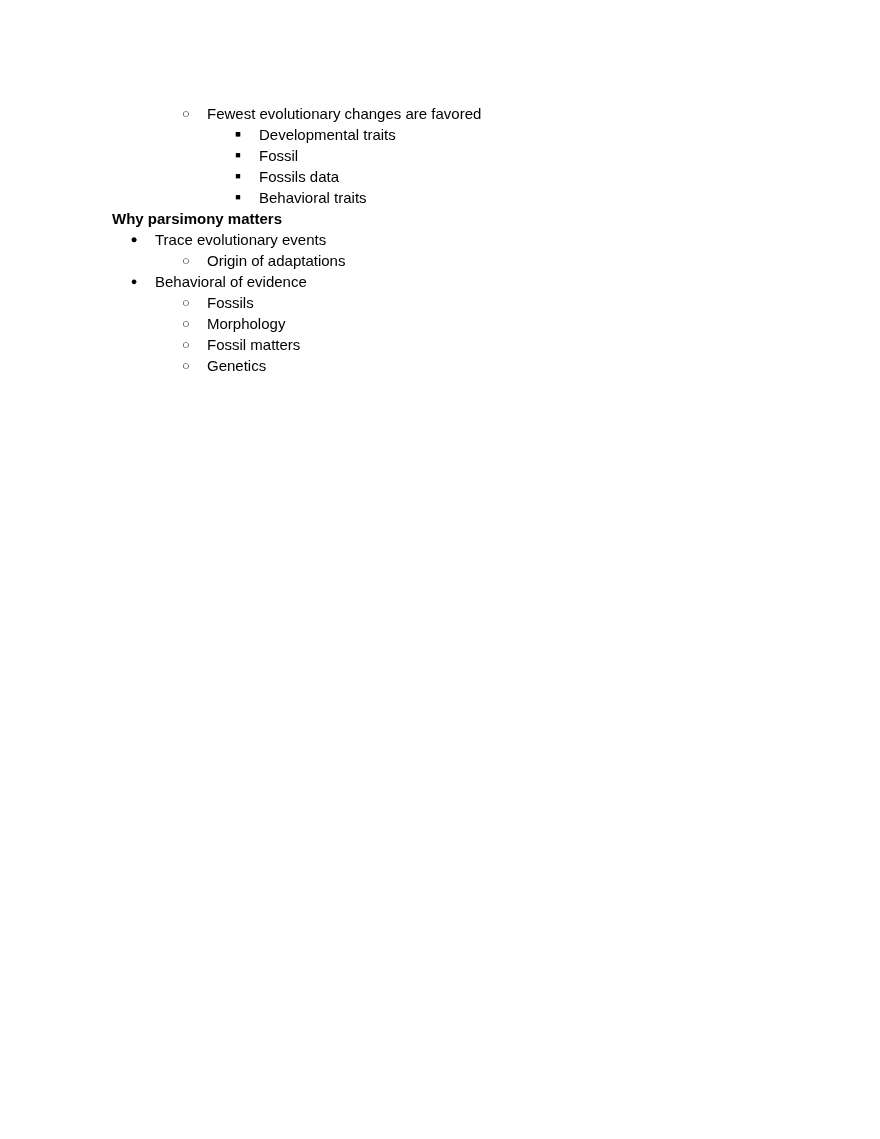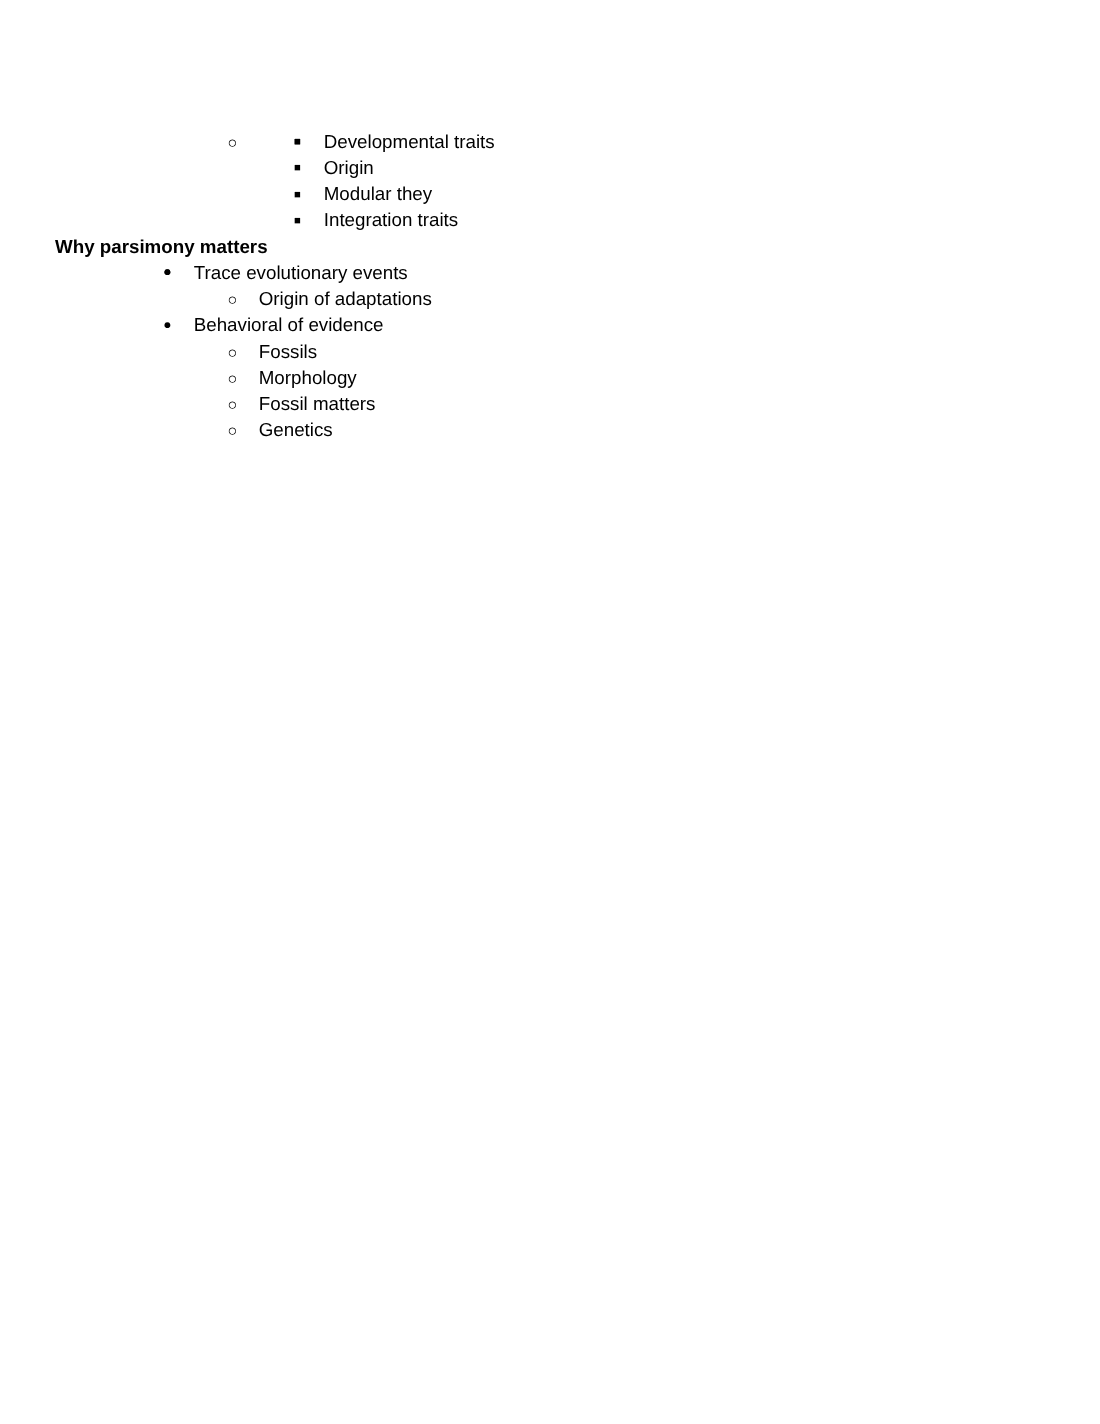--- a/index.html
+++ b/index.html
@@ -28,21 +28,21 @@
     line-height: 21px;
     white-space: nowrap;
   }
   .line .text {
     display: inline;
   }
   .bold .text {
     font-weight: bold;
   }
   
-  .lvl-0 { padding-left: 44px; }
+  .lvl-0 { padding-left: 112px; }
   .lvl-1 { padding-left: 155px; }
   .lvl-2 { padding-left: 207px; }
   .lvl-3 { padding-left: 259px; }
   .bullet {
     position: absolute;
     top: 0;
     line-height: 21px;
     text-align: center;
     width: 16px;
   }
@@ -51,26 +51,26 @@
   .lvl-3 .bullet { left: 230px; }
   .bullet.disc   { font-size: 11px; }
   .bullet.circle { font-size: 13px; }
   .bullet.square { font-size: 9px; }
 </style>
 </head>
 <body>
 
 <div class="page">
   <div class="doc-body">
-      <div class="line lvl-2"><span class="bullet circle">○</span></div>
+      <div class="line lvl-2"><span class="bullet circle">○</span><span class="text">Fewest evolutionary changes are favored</span></div>
       <div class="line lvl-3"><span class="bullet square">■</span></div>
       <div class="line lvl-3"><span class="bullet square">■</span><span class="text">Developmental traits</span></div>
-      <div class="line lvl-3"><span class="bullet square">■</span><span class="text">Origin</span></div>
-      <div class="line lvl-3"><span class="bullet square">■</span><span class="text">Modular they</span></div>
-      <div class="line lvl-3"><span class="bullet square">■</span><span class="text">Integration traits</span></div>
+      <div class="line lvl-3"><span class="bullet square">■</span><span class="text">Fossil</span></div>
+      <div class="line lvl-3"><span class="bullet square">■</span><span class="text">Fossils data</span></div>
+      <div class="line lvl-3"><span class="bullet square">■</span><span class="text">Behavioral traits</span></div>
       <div class="line lvl-0 bold"><span class="text">Why parsimony matters</span></div>
       <div class="line lvl-1"><span class="bullet disc">●</span></div>
       <div class="line lvl-1"><span class="bullet disc">●</span><span class="text">Trace evolutionary events</span></div>
       <div class="line lvl-2"><span class="bullet circle">○</span><span class="text">Origin of adaptations</span></div>
       <div class="line lvl-1"><span class="bullet disc">●</span><span class="text">Behavioral of evidence</span></div>
       <div class="line lvl-2"><span class="bullet circle">○</span><span class="text">Fossils</span></div>
       <div class="line lvl-2"><span class="bullet circle">○</span><span class="text">Morphology</span></div>
       <div class="line lvl-2"><span class="bullet circle">○</span><span class="text">Fossil matters</span></div>
       <div class="line lvl-2"><span class="bullet circle">○</span><span class="text">Genetics</span></div>
     </div>

